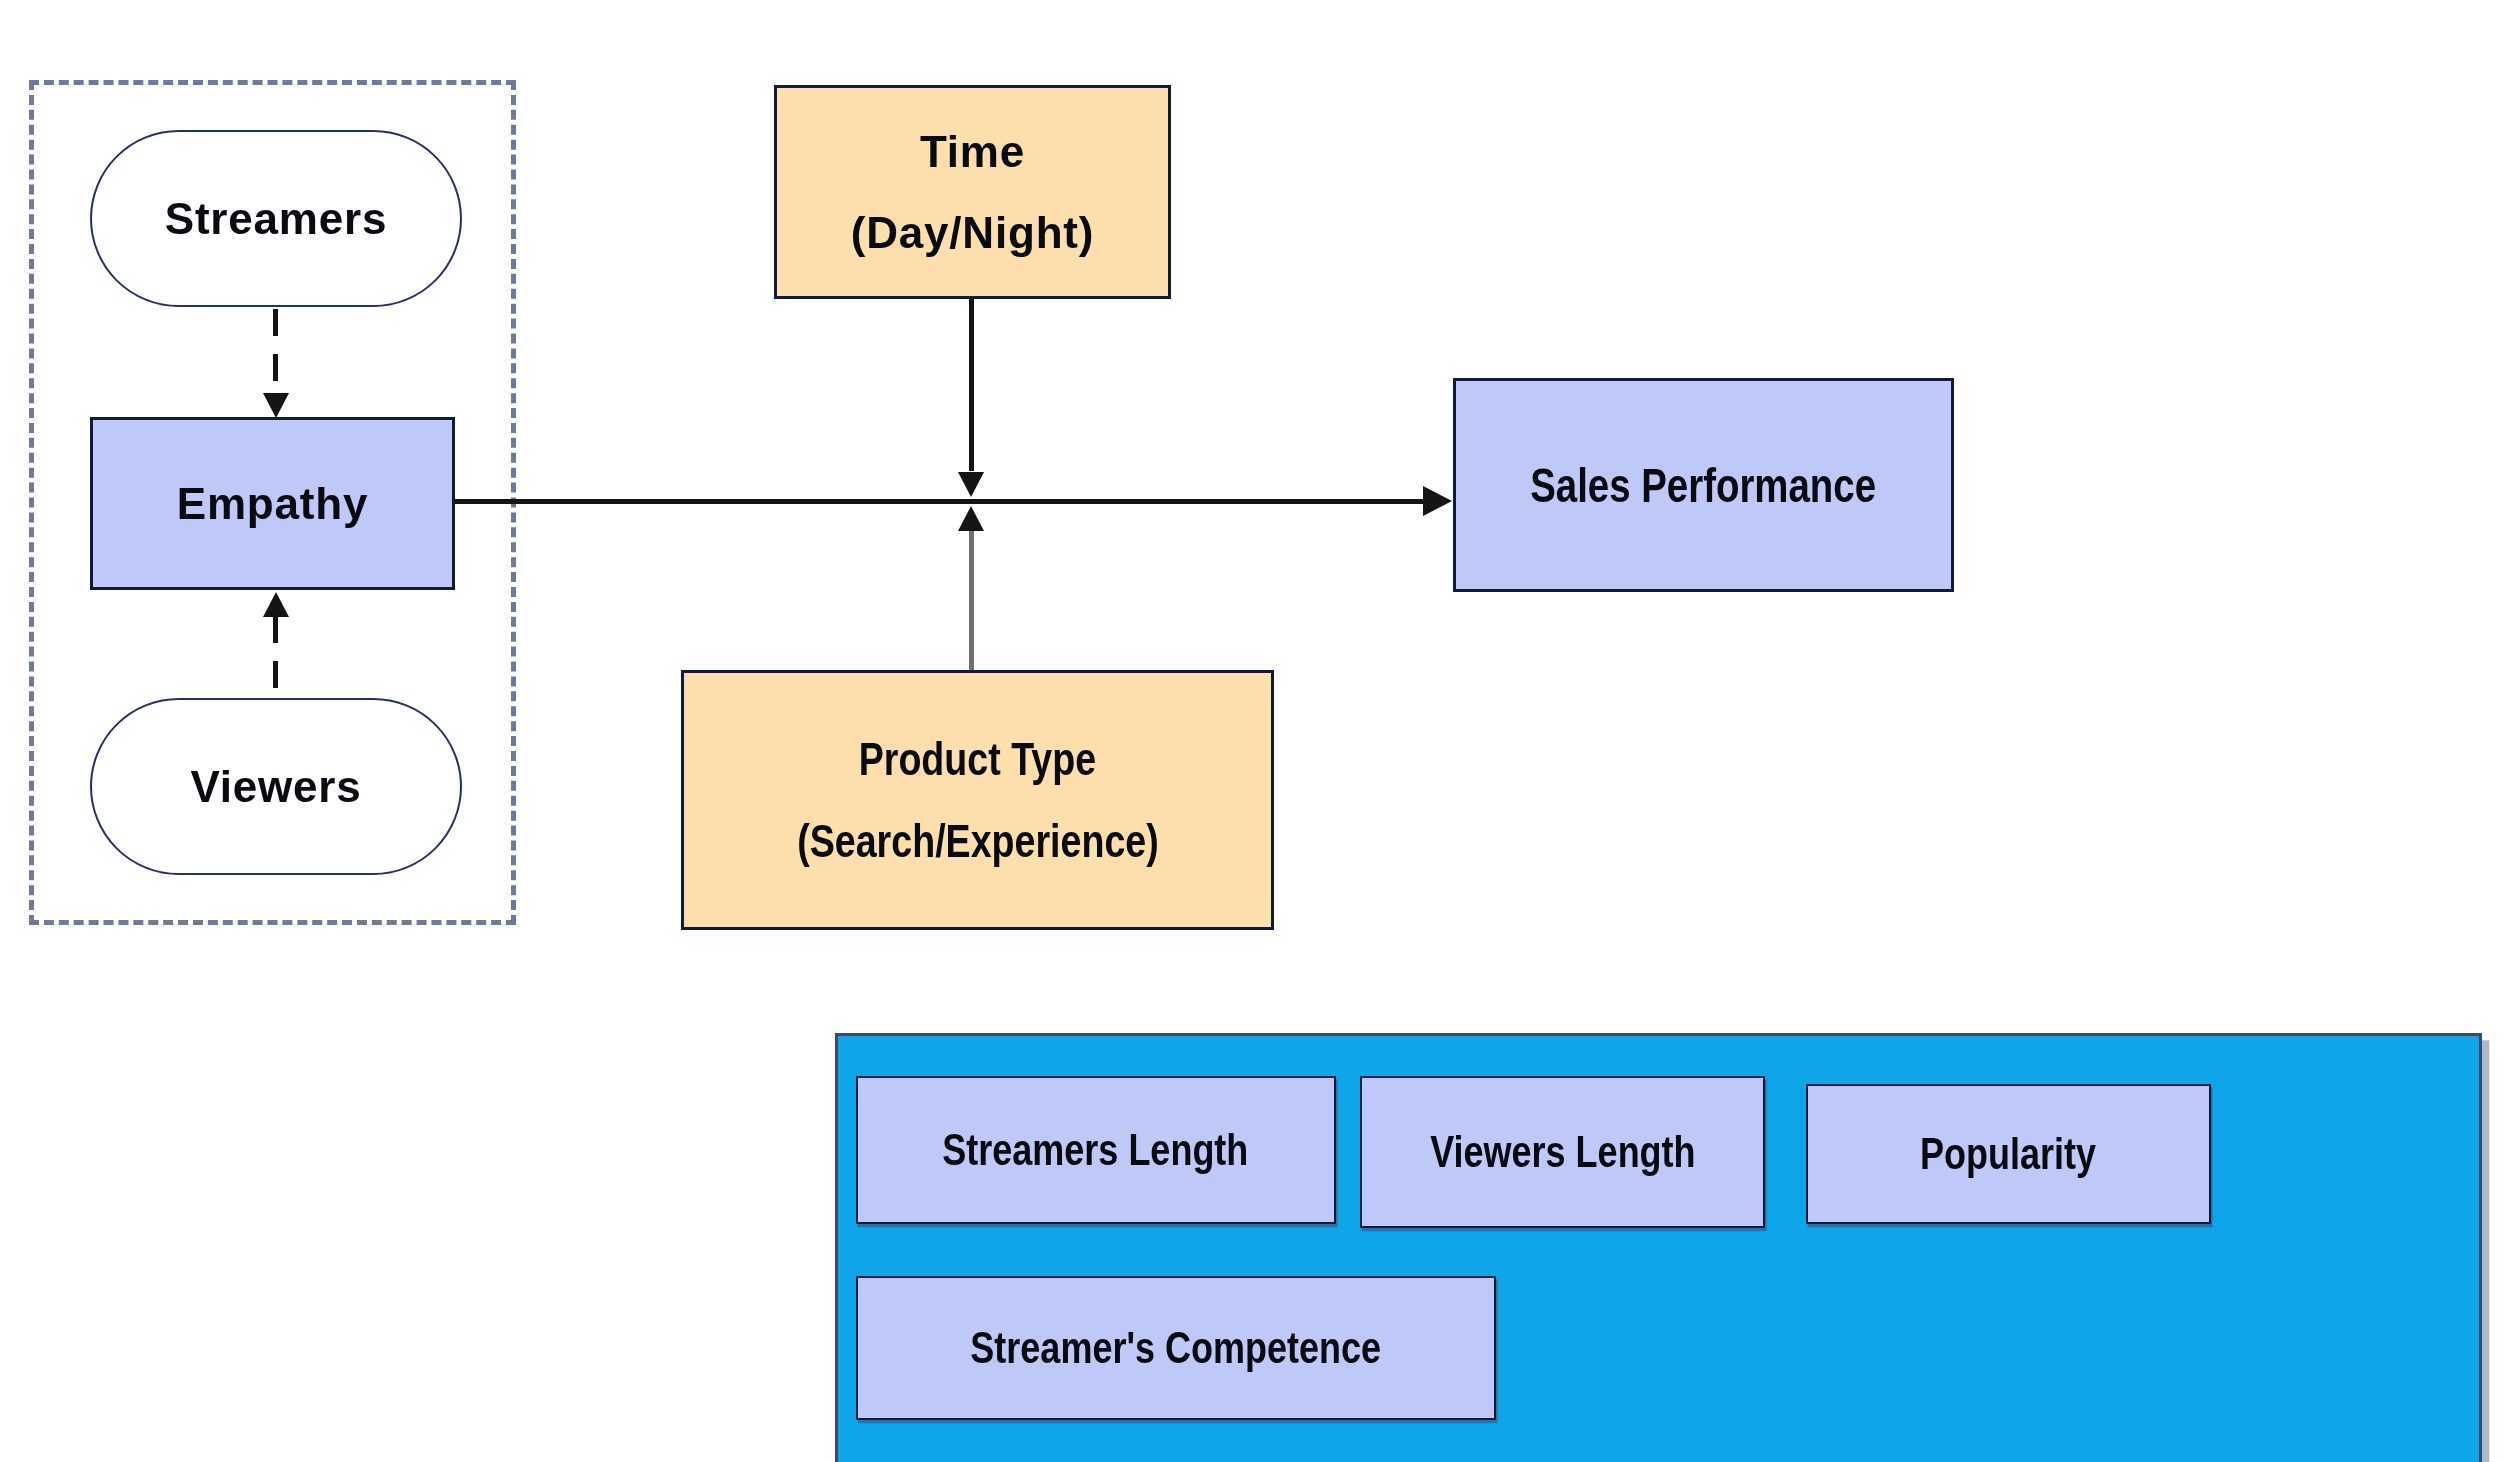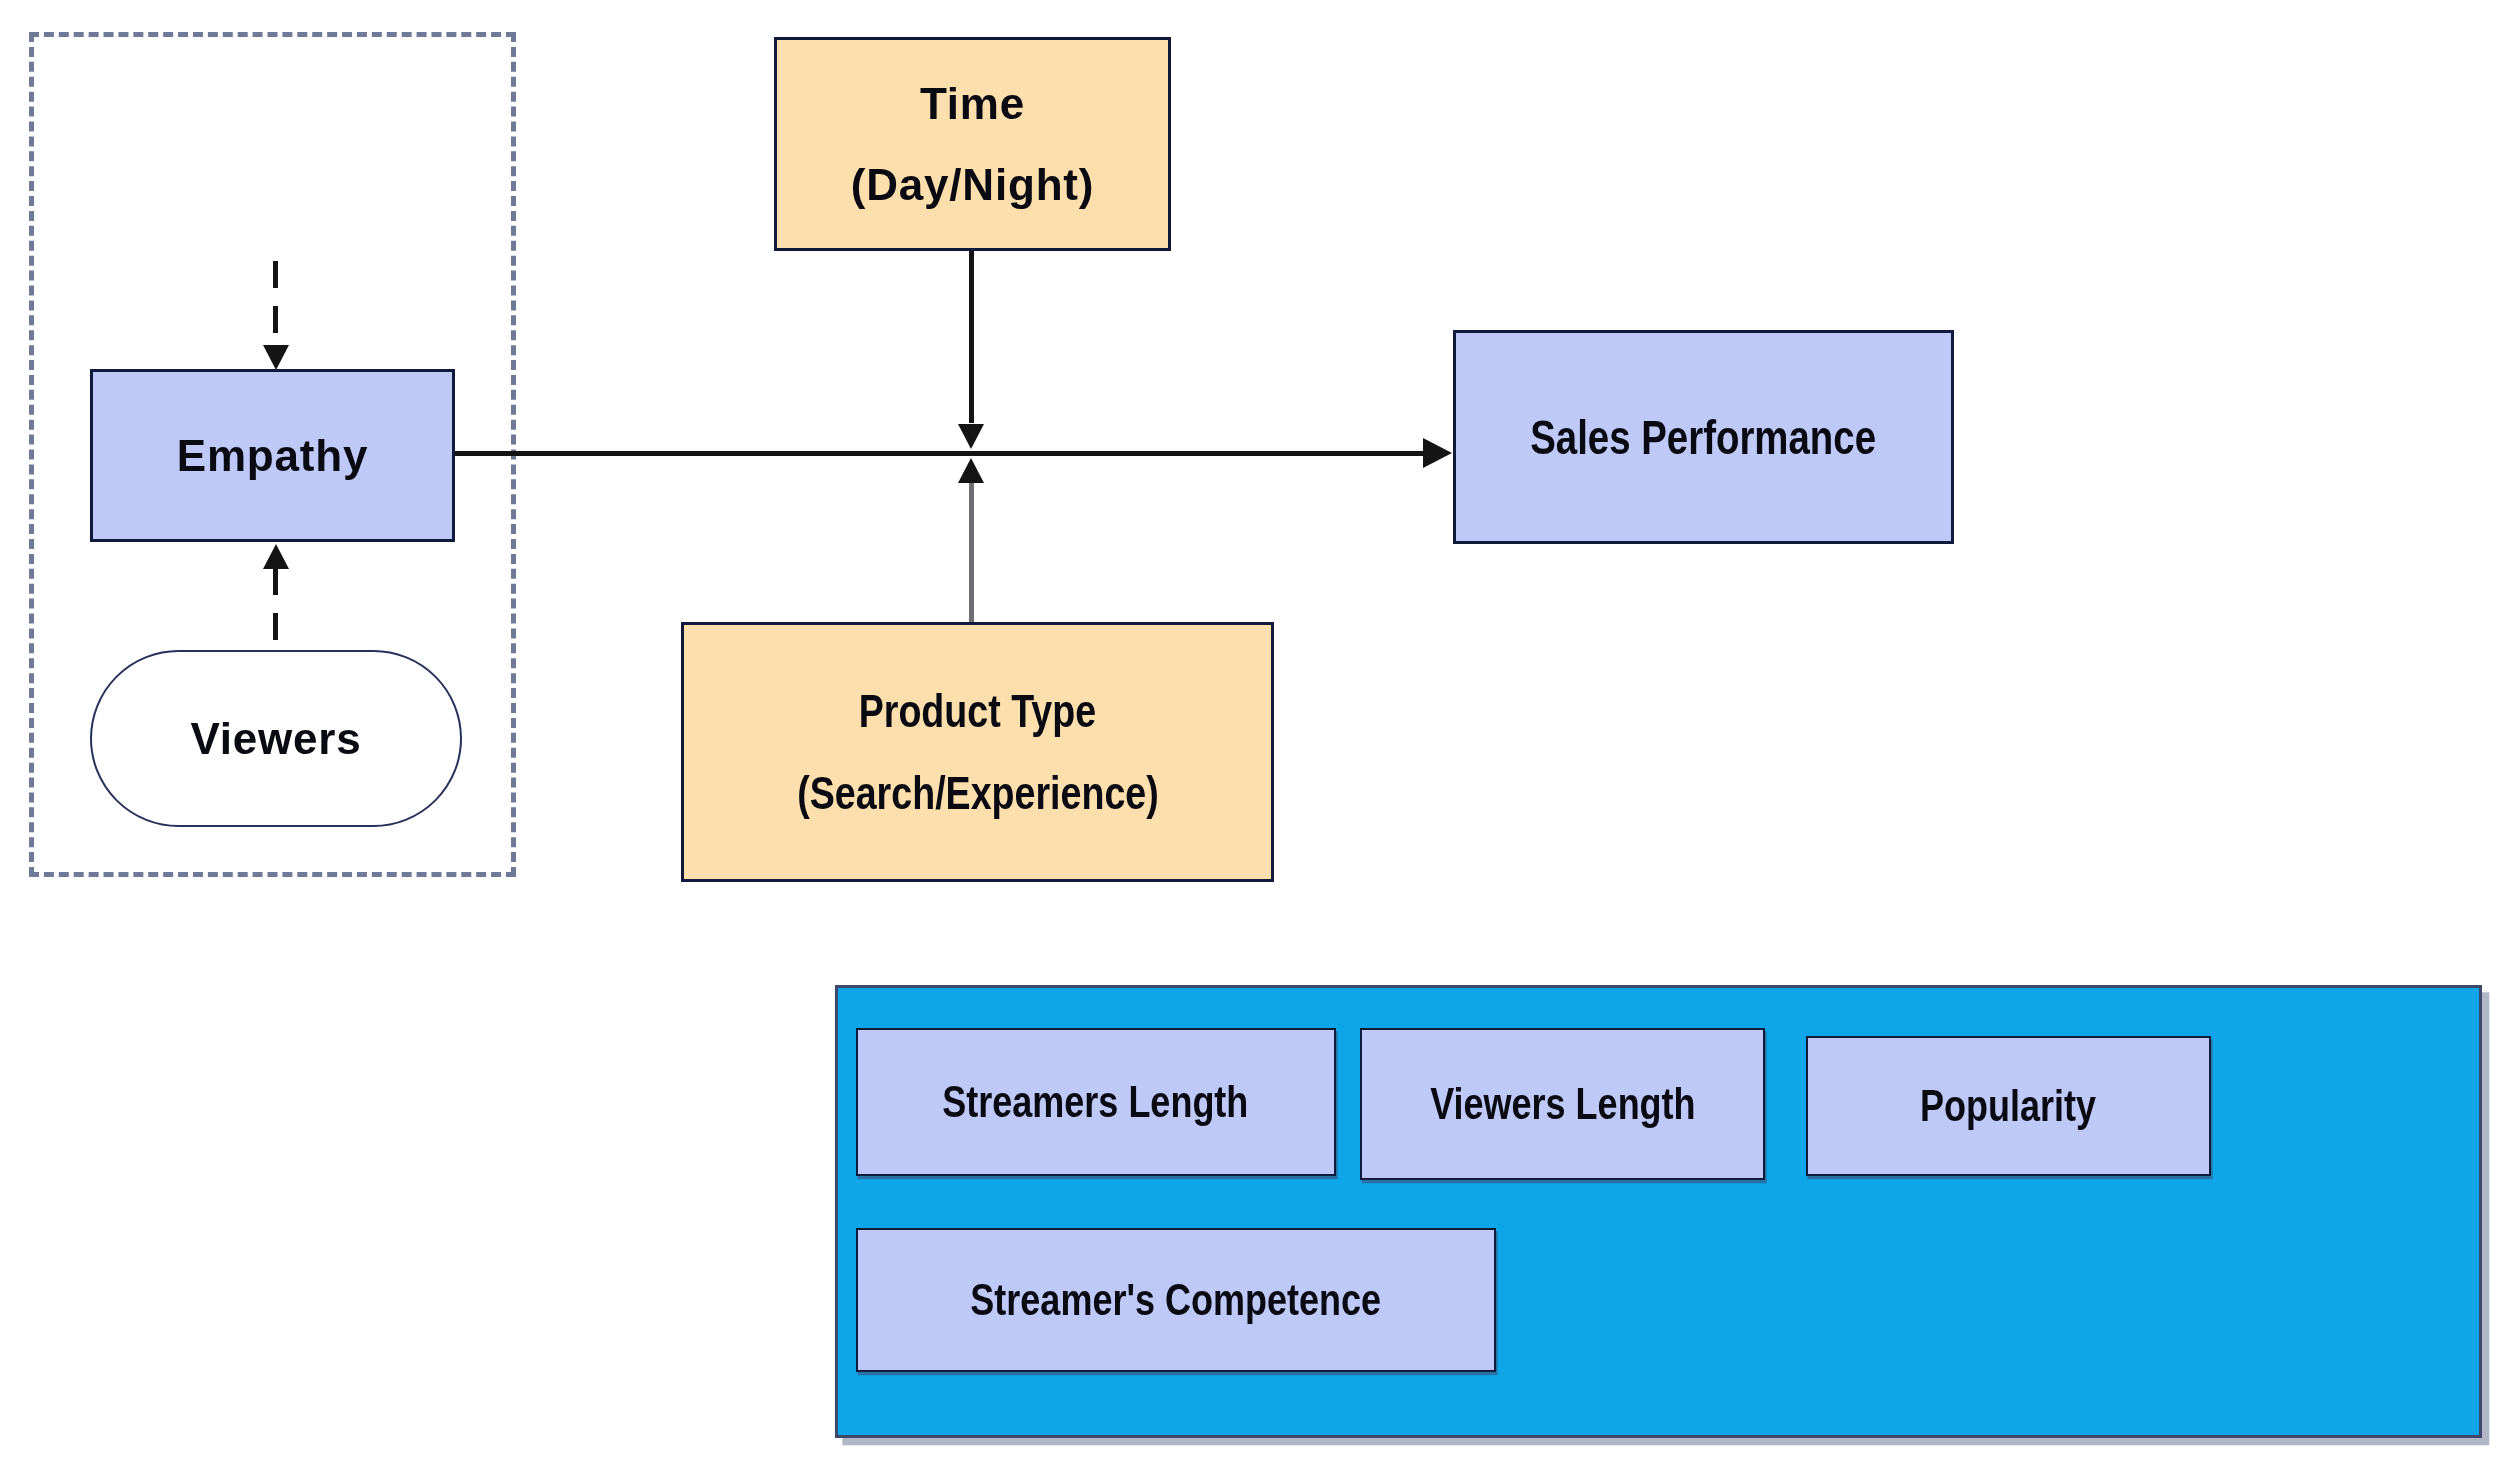--- a/index.html
+++ b/index.html
@@ -16,21 +16,21 @@
   }
   html,body{margin:0;padding:0;background:#ffffff;}
   .canvas{
     position:relative;
     width:2512px;height:1463px;
     background:#ffffff;
     font-family:"Liberation Sans","DejaVu Sans",sans-serif;
     color:var(--text);
     overflow:hidden;
   }
-  .abs{position:absolute;box-sizing:border-box;}
+  .abs{position:absolute;box-sizing:border-box;margin-top:48px;}
 
   
   .dashed-frame{
     left:29px;top:32px;width:487px;height:845px;
     border:5.6px dashed var(--dash-frame);
     background:transparent;
   }
   .pill{
     left:90px;width:372px;height:177px;
     border:2.4px solid var(--node-border);
@@ -95,20 +95,23 @@
     text-align:center;line-height:1.8;
   }
 </style>
 </head>
 <body>
 
 <div class="canvas">
 
   <div class="abs dashed-frame"></div>
 
+  <div class="abs pill streamers">
+    <span class="lbl">Streamers</span>
+  </div>
 
   <div class="abs vline-dashed" style="left:273px;top:261px;height:84px;"></div>
   <div class="abs tri tri-down" style="left:263px;top:345px;"></div>
 
   <div class="abs rect-node empathy">
     <span class="lbl">Empathy</span>
   </div>
 
   <div class="abs tri tri-up" style="left:263px;top:544px;"></div>
   <div class="abs vline-dashed" style="left:273px;top:568px;height:81px;"></div>

